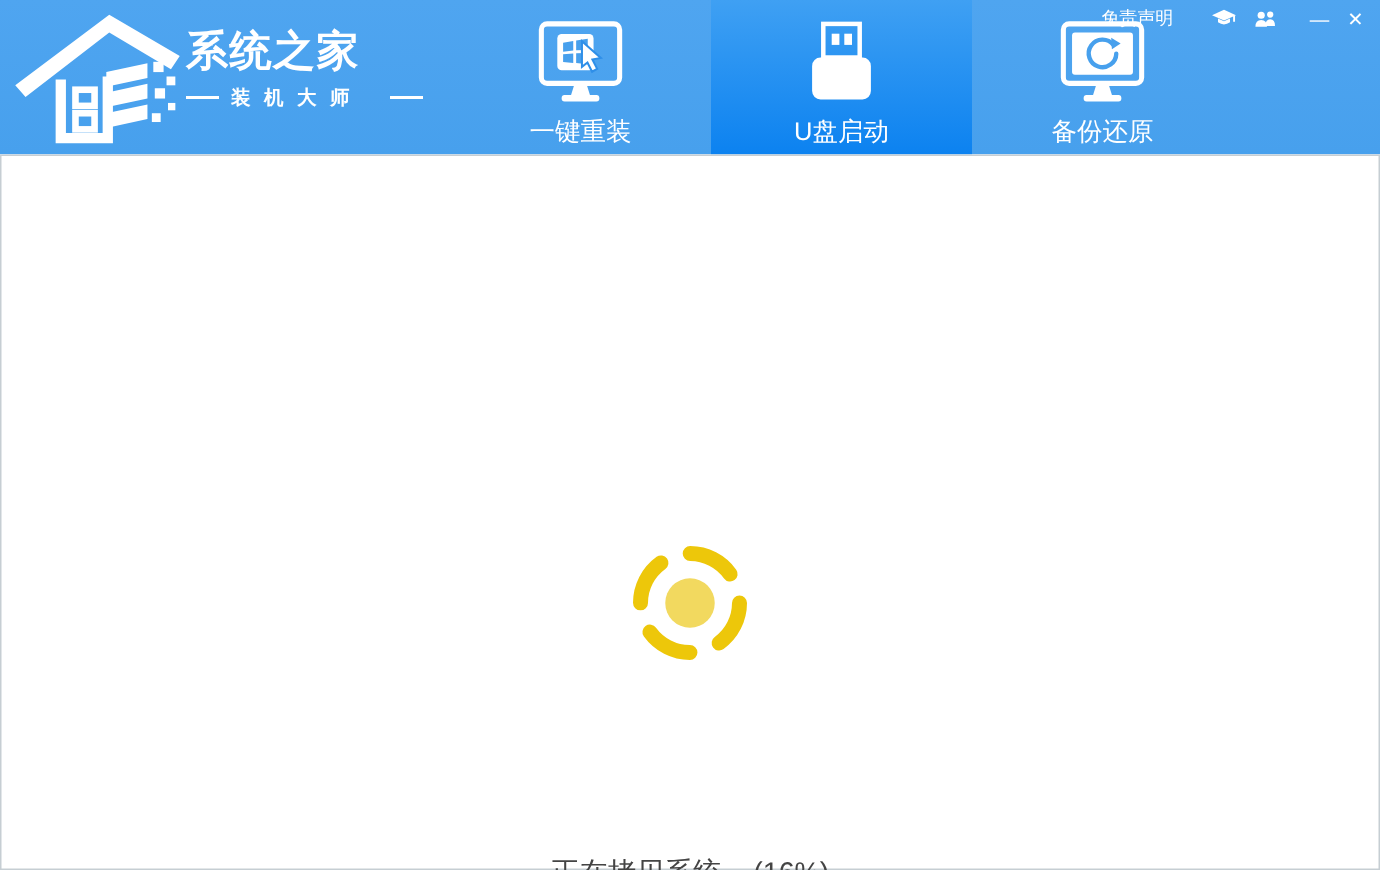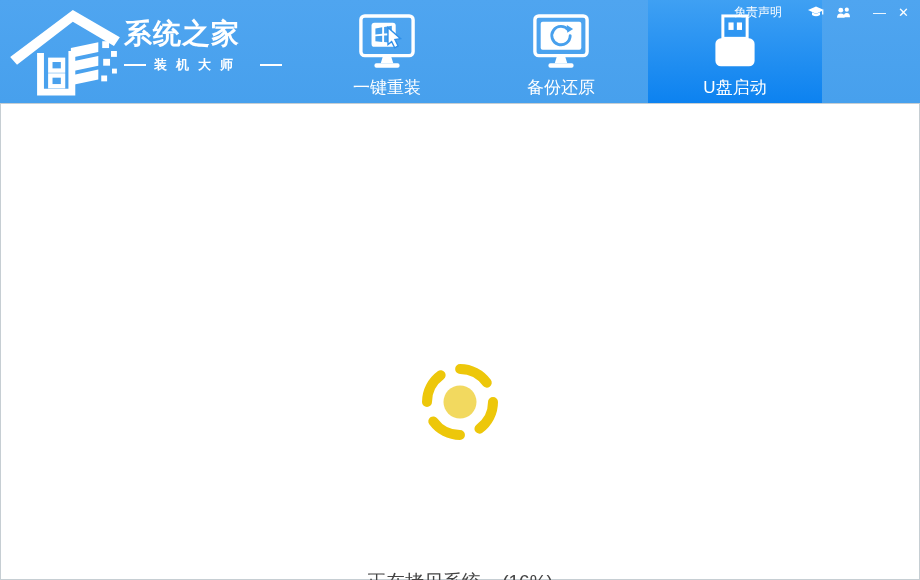--- a/index.html
+++ b/index.html
@@ -94,46 +94,46 @@
               <polygon points="27,23.3 35,23 35,30.8 27,30"></polygon>
             </g>
             <polygon points="31,15 44,26.5 38.2,27.5 41.5,34 38,36 34.8,29.6 31,32.6" fill="#fff" stroke="#2F8FE8" stroke-width="1.4"></polygon>
             <polygon points="26,44 34,44 36.5,52 23.5,52" fill="#fff"></polygon>
             <rect x="17" y="52" width="26" height="4.5" rx="2" fill="#fff"></rect>
           </svg>
         </div>
         <div class="tab-label">一键重装</div>
       </div>
 
+      <div class="tab active">
+        <div class="tab-icon">
+          <svg width="56" height="60" viewBox="0 0 60 64">
+            <rect x="17" y="3" width="26" height="24" stroke="#fff" stroke-width="3.2" fill="none"></rect>
+            <rect x="23" y="10" width="5.5" height="8" fill="#fff"></rect>
+            <rect x="32" y="10" width="5.5" height="8" fill="#fff"></rect>
+            <rect x="9" y="27" width="42" height="30" rx="6" fill="#fff"></rect>
+          </svg>
+        </div>
+        <div class="tab-label">U盘启动</div>
+      </div>
+
       <div class="tab">
         <div class="tab-icon">
           <svg width="58" height="60" viewBox="0 0 60 62">
             <rect x="3" y="3" width="54" height="41" rx="4" stroke="#fff" stroke-width="3.5" fill="none"></rect>
             <rect x="9" y="9" width="42" height="29" rx="2" fill="#fff"></rect>
             <g stroke="#47A0ED" stroke-width="3" fill="none" stroke-linecap="round">
               <path d="M37.5,17.5 A9.5,9.5 0 1 0 39.5,23.5"></path>
             </g>
             <polygon points="36,12.5 42.5,16.5 36.5,20.5" fill="#47A0ED"></polygon>
             <polygon points="26,44 34,44 36.5,52 23.5,52" fill="#fff"></polygon>
             <rect x="17" y="52" width="26" height="4.5" rx="2" fill="#fff"></rect>
           </svg>
         </div>
         <div class="tab-label">备份还原</div>
-      </div>
-
-      <div class="tab active">
-        <div class="tab-icon">
-          <svg width="56" height="60" viewBox="0 0 60 64">
-            <rect x="17" y="3" width="26" height="24" stroke="#fff" stroke-width="3.2" fill="none"></rect>
-            <rect x="23" y="10" width="5.5" height="8" fill="#fff"></rect>
-            <rect x="32" y="10" width="5.5" height="8" fill="#fff"></rect>
-            <rect x="9" y="27" width="42" height="30" rx="6" fill="#fff"></rect>
-          </svg>
-        </div>
-        <div class="tab-label">U盘启动</div>
       </div>
 
     </div>
 
     <div class="titlebar">
       <span class="disclaimer">免责声明</span>
       <span class="tb-icon">
         <svg width="16" height="13" viewBox="0 0 20 15" fill="#fff">
           <polygon points="10,0 20,4.5 10,9 0,4.5"></polygon>
           <path d="M5,7.2 L5,10.5 Q10,14 15,10.5 L15,7.2 L10,9.5 Z"></path>

